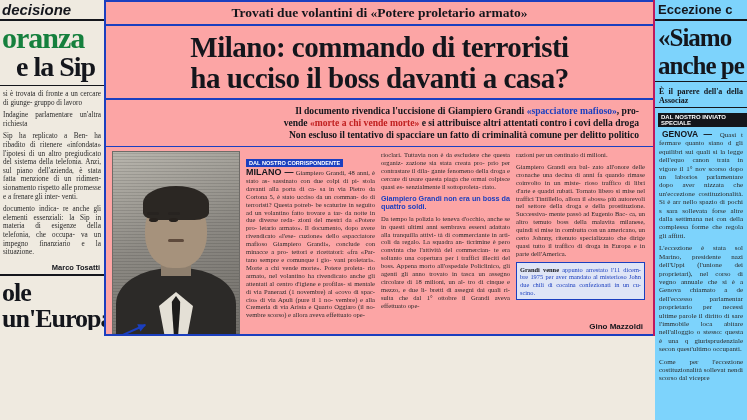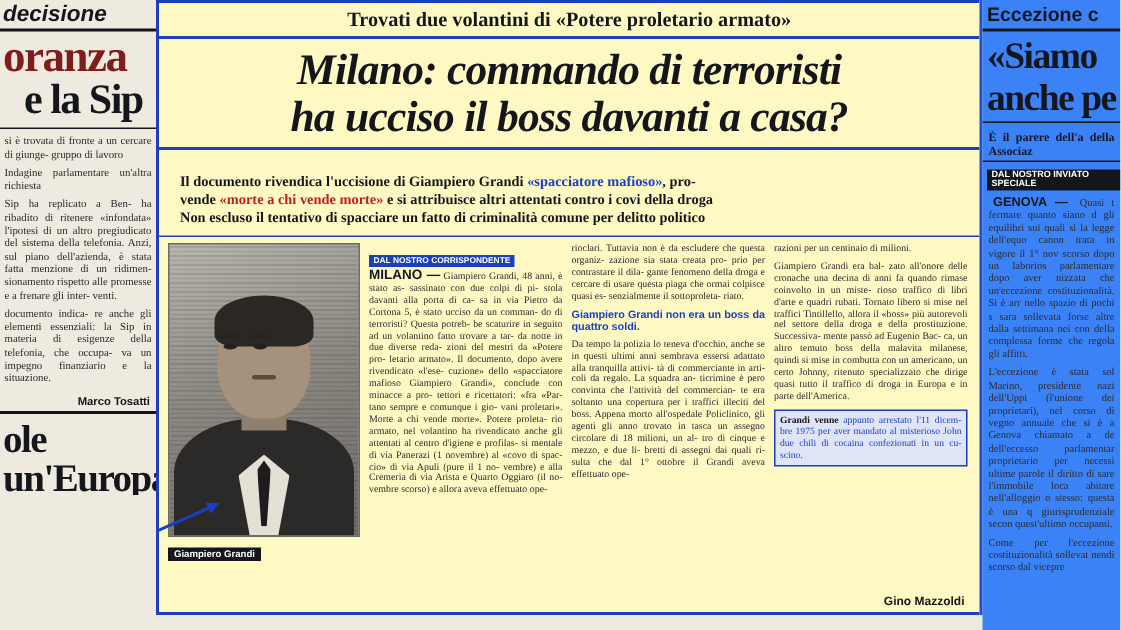--- a/index.html
+++ b/index.html
@@ -20,21 +20,21 @@
   .lc-top{
     font-family:"Liberation Sans", sans-serif;
     font-weight:bold;font-style:italic;font-size:15px;
     color:#14161c;padding:2px 2px 0 2px;line-height:15px;
   }
   .rule{height:2px;background:#14161c;margin:2px 0;}
   .rule-thin{height:1px;background:#14161c;margin:2px 0;}
   .lc-head1{
     font-family:"Liberation Serif", serif;
     font-weight:bold;font-size:30px;line-height:30px;
-    color:#7f1d1d;letter-spacing:-1px;padding:0 2px;
+    color:#15803d;letter-spacing:-1px;padding:0 2px;
   }
   .lc-head2{
     font-family:"Liberation Serif", serif;
     font-weight:bold;font-size:28px;line-height:28px;
     color:#14161c;letter-spacing:-1px;padding:0 2px 2px 16px;
   }
   .lc-body{
     font-size:7.2px;line-height:8.6px;color:#2a2a2a;
     text-align:justify;padding:2px 3px 0 3px;
   }
@@ -51,21 +51,21 @@
   }
   .lc-bighead2{
     font-family:"Liberation Serif", serif;
     font-weight:bold;font-size:23px;line-height:24px;color:#14161c;
     padding:0 2px;letter-spacing:-1px;
   }
 
   
   .rightcol{
     position:absolute;right:0;top:0;width:92px;height:420px;
-    background:#3b82f6;overflow:hidden;
+    background:#7dd3fc;overflow:hidden;
   }
   .rc-top{
     font-family:"Liberation Sans", sans-serif;
     font-size:13px;font-weight:bold;color:#14161c;padding:2px 2px 0 3px;
   }
   .rc-head{
     font-family:"Liberation Serif", serif;
     font-weight:bold;font-size:25px;line-height:26px;color:#14161c;
     padding:2px 2px 0 3px;letter-spacing:-1px;
   }
@@ -83,48 +83,48 @@
     font-size:8.5px;font-weight:bold;color:#14161c;padding:0 3px;
   }
   .rc-body{
     font-size:7px;line-height:8.4px;color:#2a2a2a;text-align:justify;
     padding:1px 4px 0 4px;
   }
   .rc-body p{margin:0 0 4px 0;}
 
   
   .article{
-    position:absolute;left:104px;top:0;width:551px;height:410px;
-    background:#fef9c3;
-    border-left:2px solid #1b3fbf;border-right:2px solid #1d4ed8;
+    position:absolute;left:104px;top:0;width:551px;height:336px;
+    background:#fca5a5;
+    border-left:2px solid #1b3fbf;border-right:2px solid #be185d;
     box-sizing:border-box;
     overflow:hidden;
   }
   .kicker{
     font-family:"Liberation Serif", serif;
     font-weight:bold;font-size:13.5px;color:#14161c;
     text-align:center;padding:3px 0 3px 0;
   }
   .blueline{height:2px;background:#1b3fbf;}
   .blueline-thin{height:1px;background:#1b3fbf;}
 
   .headline{
     padding:6px 10px 4px 10px;
   }
   .headline .h-line{
     font-family:"Liberation Serif", serif;
-    font-weight:bold;font-style:italic;
+    font-weight:bold;
     font-size:29px;line-height:31px;color:#14161c;
     text-align:center;letter-spacing:-0.5px;
   }
 
   .standfirst{
     padding:5px 14px 5px 14px;
     font-size:9.6px;line-height:12px;color:#14161c;
-    text-align:left;font-weight:bold;margin-top:11px;
+    text-align:right;font-weight:bold;
   }
   .hl-red{color:#c02020;}
   .hl-blue{color:#1b3fbf;}
 
   .cols{
     display:flex;padding:4px 6px 0 6px;gap:6px;height:262px;box-sizing:border-box;
   }
   .col{width:129px;position:relative;}
   .col.photo-col{width:128px;}
 

